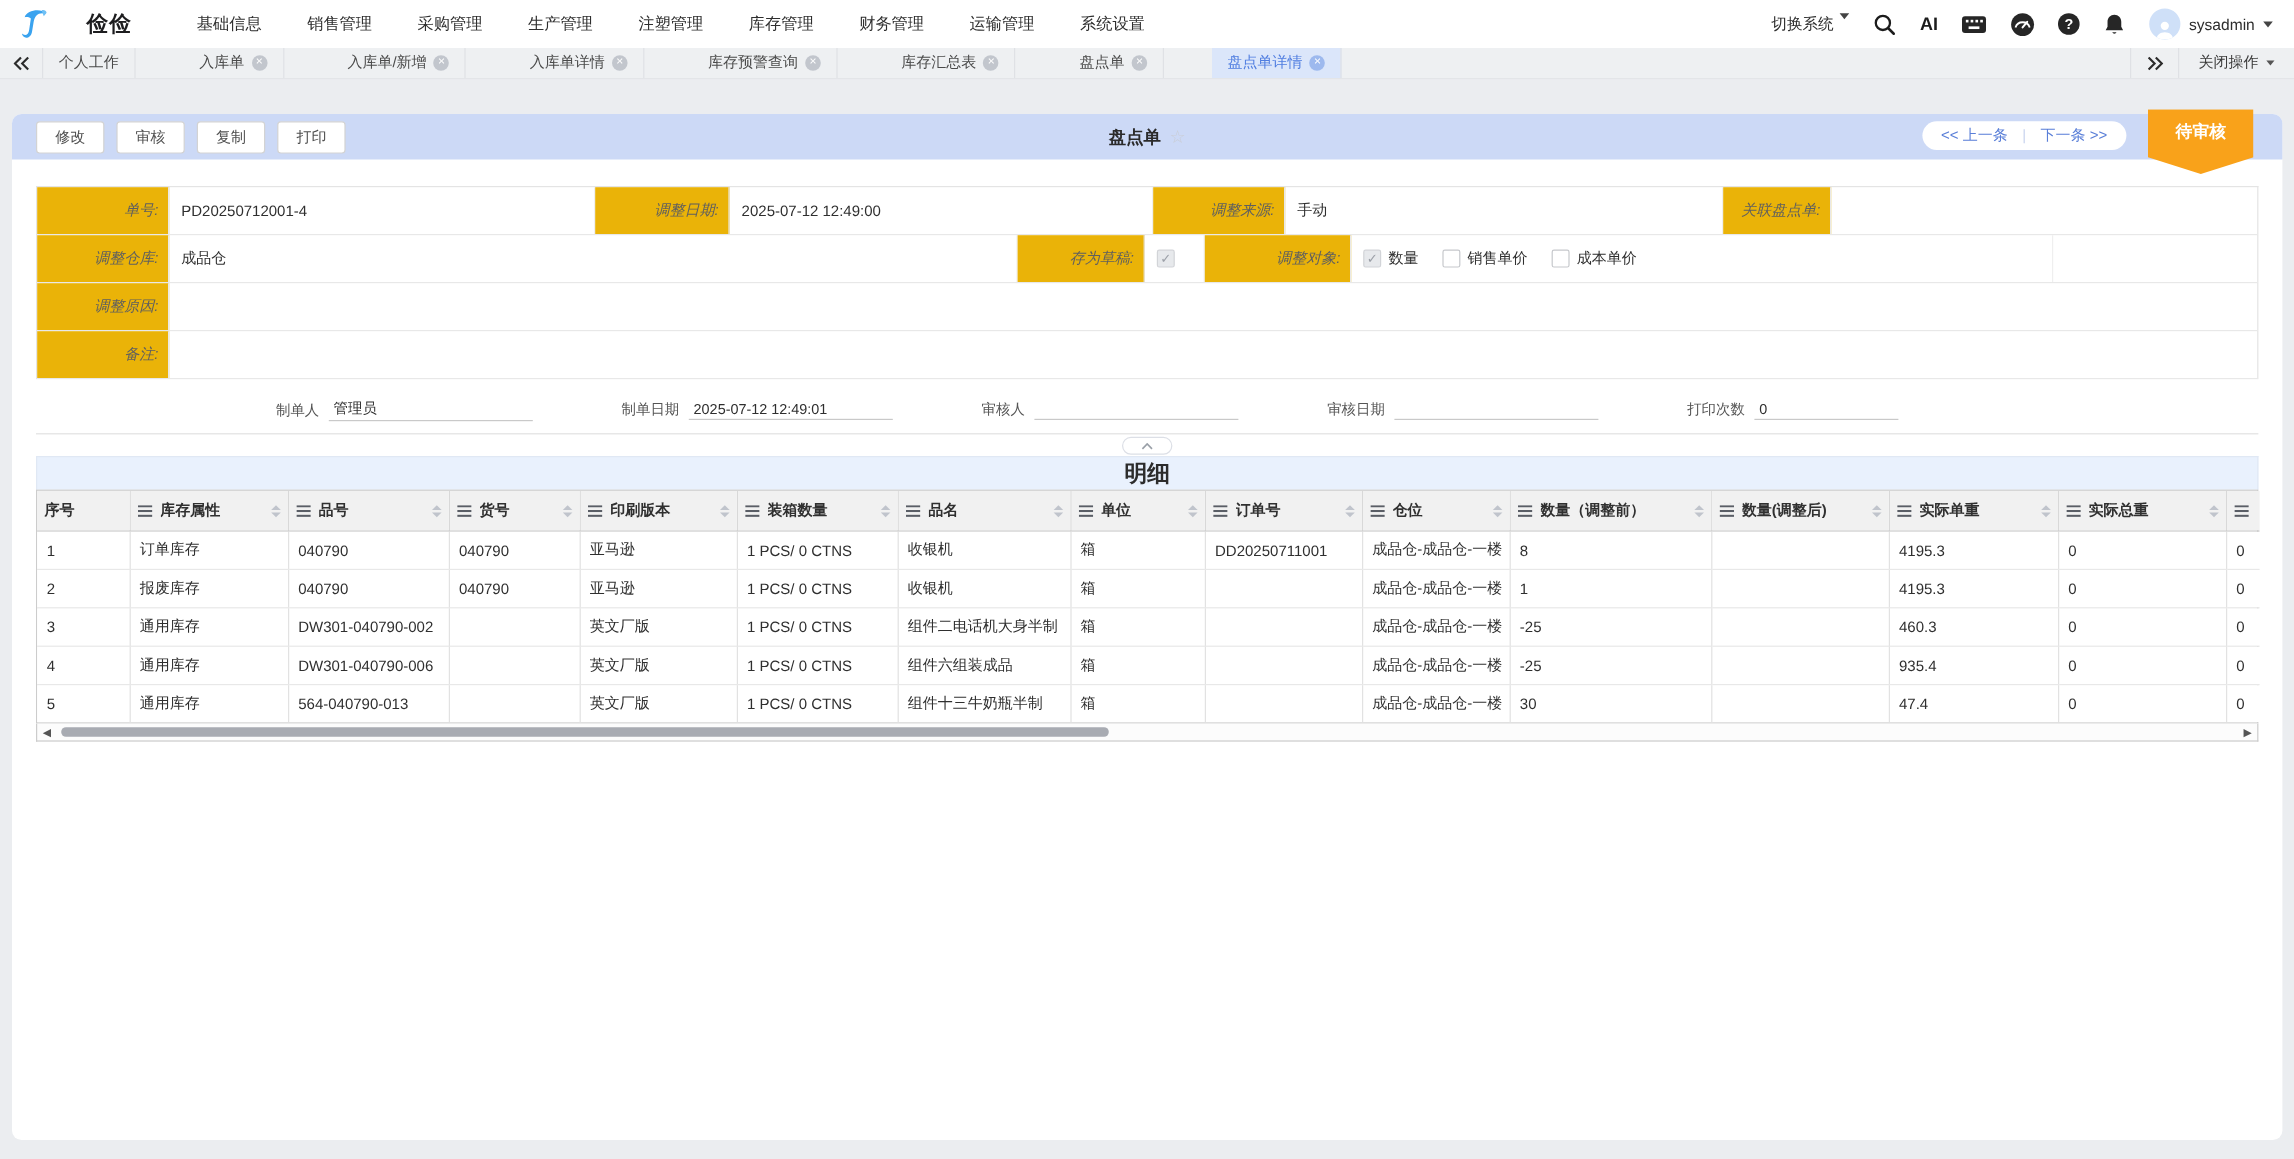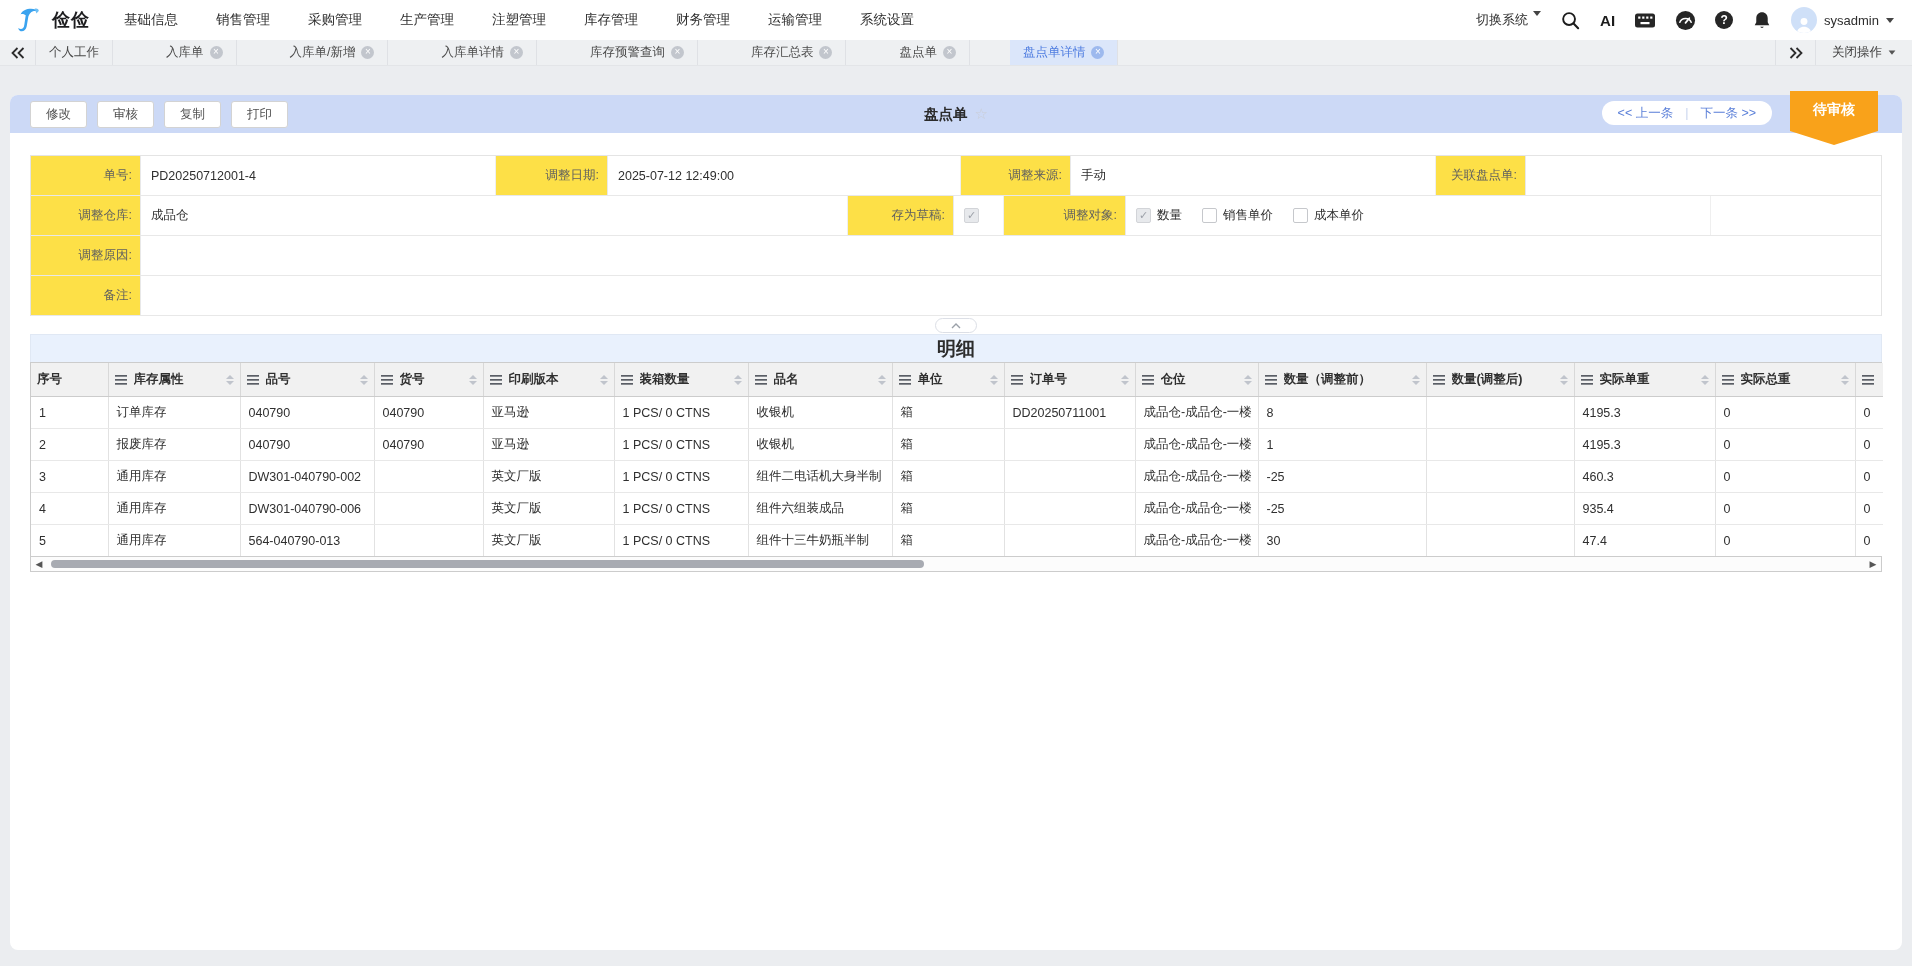--- a/index.html
+++ b/index.html
@@ -1,21 +1,21 @@
 <!DOCTYPE html>
 <html><head>
 <meta charset="utf-8">
 <style>
   * { margin:0; padding:0; box-sizing:border-box; }
   html,body { width:1912px; height:966px; overflow:hidden; }
   body { background:#ebedf0; font-family:"Liberation Sans","DejaVu Sans",sans-serif; color:#333; font-size:13px; }
 
   
   .navbar { height:40px; background:#fff; display:flex; align-items:center; justify-content:space-between; padding:0 18px 0 14px; }
-  .nav-left { display:flex; align-items:center; }
+  .nav-left { display:flex; align-items:center;gap:20px; }
   .logo-icon { width:30px; height:30px; display:inline-flex; margin-right:8px; }
   .logo-text { font-size:18px; font-weight:bold; color:#1d1d1f; margin-right:34px; letter-spacing:1px; }
   .menu { display:flex; align-items:center; gap:38px; }
   .menu-item { font-size:13.5px; color:#2e2e2e; cursor:pointer; white-space:nowrap; }
   .nav-right { display:flex; align-items:center; gap:19px; }
   .switch-sys { display:flex; align-items:flex-start; gap:5px; font-size:13px; color:#2e2e2e; cursor:pointer; }
   .caret-down { width:0; height:0; border-left:4px solid transparent; border-right:4px solid transparent; border-top:5px solid #444; display:inline-block; }
   .icon-btn { display:inline-flex; align-items:center; justify-content:center; cursor:pointer; }
   .ai-label { font-size:15px; font-weight:bold; color:#1c1c1c; }
   .help-icon { width:18px; height:18px; border-radius:50%; background:#262626; color:#fff; font-size:12px; font-weight:bold; display:flex; align-items:center; justify-content:center; }
@@ -49,21 +49,21 @@
   .nav-pill .sep { color:#c9d4ee; }
   .pill-link { cursor:pointer; white-space:nowrap; }
   .status-badge { position:absolute; right:24px; top:-4px; width:88px; height:54px; background:#f9a21a; color:#fff; font-size:14px; font-weight:bold; display:flex; justify-content:center; padding-top:10px; clip-path:polygon(0 0,100% 0,100% 74%,50% 100%,0 74%); z-index:5; }
 
   
   .form { margin:22px 20px 0 20px; border:1px solid #e4e4e4; border-bottom:none; font-size:12.5px; }
   .form-row { display:grid; border-bottom:1px solid #e8e8e8; min-height:40px; }
   .form-row.r1 { grid-template-columns:110px 355px 112px 353px 110px 365px 90px 1fr; }
   .form-row.r2 { grid-template-columns:110px 707px 106px 50px 122px 585px 1fr; }
   .form-row.r3 { grid-template-columns:110px 1fr; }
-  .f-label { background:#fde047; color:#5f5f5f; display:flex; align-items:center; justify-content:flex-end; padding:0 8px; border-right:1px solid #e8e8e8; white-space:nowrap; }
+  .f-label { background:#eab308; color:#5f5f5f; display:flex; align-items:center; justify-content:flex-end; padding:0 8px; border-right:1px solid #e8e8e8; white-space:nowrap;font-style:italic; }
   .f-value { display:flex; align-items:center; padding:0 10px; border-right:1px solid #efefef; color:#2f2f2f; white-space:nowrap; overflow:hidden; }
   .f-value.last { border-right:none; }
   .checkbox { width:15px; height:15px; border:1px solid #c6c8cc; border-radius:2px; background:#fff; display:inline-flex; align-items:center; justify-content:center; font-size:11px; color:transparent; flex:0 0 auto; }
   .checkbox.checked { background:#e7e9ec; border-color:#d2d4d8; color:#9ca0a8; }
   .cb-group { display:flex; align-items:center; gap:8px; }
   .cb-item { display:flex; align-items:center; gap:6px; margin-right:12px; }
 
   
   .audit-row { display:flex; align-items:center; margin:10px 20px 0 20px; padding:6px 300px 10px 200px; justify-content:space-between; border-bottom:1px solid #e2e2e2; }
   .audit-item { display:flex; align-items:flex-end; gap:8px; font-size:12px; color:#555; }
@@ -283,20 +283,42 @@
     <div class="form-row r3">
       <div class="f-label">调整原因:</div>
       <div class="f-value last"></div>
     </div>
     <div class="form-row r3">
       <div class="f-label">备注:</div>
       <div class="f-value last"></div>
     </div>
   </section>
 
+  <div class="audit-row">
+    <div class="audit-item">
+      <span>制单人</span>
+      <span class="audit-val">管理员</span>
+    </div>
+    <div class="audit-item">
+      <span>制单日期</span>
+      <span class="audit-val">2025-07-12 12:49:01</span>
+    </div>
+    <div class="audit-item">
+      <span>审核人</span>
+      <span class="audit-val"></span>
+    </div>
+    <div class="audit-item">
+      <span>审核日期</span>
+      <span class="audit-val"></span>
+    </div>
+    <div class="audit-item">
+      <span>打印次数</span>
+      <span class="audit-val short">0</span>
+    </div>
+  </div>
 
   <div class="collapse-divider">
     <span class="collapse-pill">
       <svg width="10" height="6" viewBox="0 0 10 6">
           <path d="M1 5 L5 1 L9 5" fill="none" stroke="#9aa0a8" stroke-width="1.4"></path>
         </svg>
     </span>
   </div>
 
   <section class="detail">

